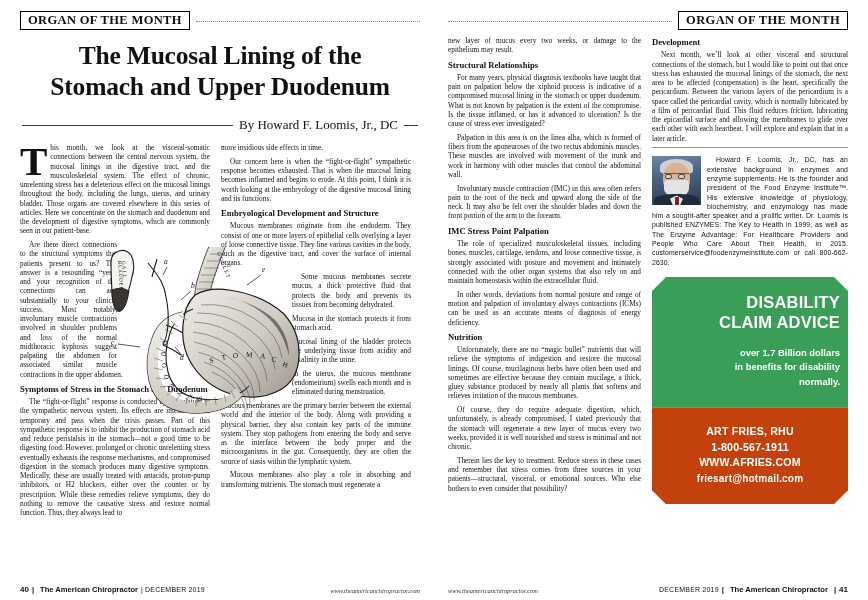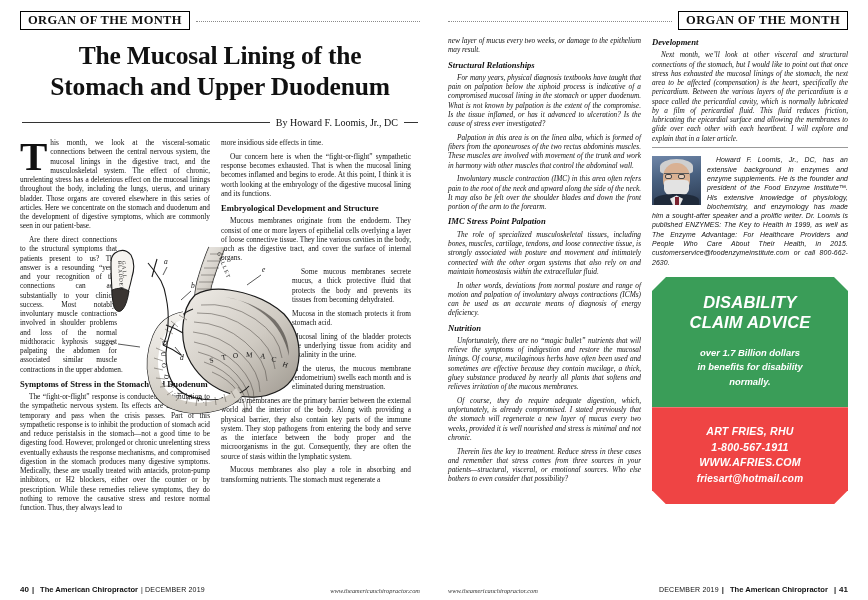--- a/index.html
+++ b/index.html
@@ -38,21 +38,21 @@
     font-family:"Liberation Serif", serif;
     font-weight:bold;
     font-size:25.5px;
     line-height:31px;
     letter-spacing:-0.2px;
     margin:10px 4px 0 4px;
   }
   .byline-wrap { display:flex; align-items:center; margin:15px 2px 0 2px; }
   .byline-rule { flex:1; border-top:1px solid #333; height:0; }
   .byline {
-    font-size:10px;
+    font-size:13px;
     padding:0 6px;
     white-space:nowrap;
     font-family:"Liberation Serif", serif;
   }
 
   
   .cols2 { display:flex; gap:11px; margin-top:10px; }
   .col { width:190px; }
   .page-left .col { width:190px; }
   .page-right .col-a { width:196px; }
@@ -166,41 +166,41 @@
   }
 
   
   .ad {
     margin-top:10px;
     width:196px;
   }
   .ad-green {
     background:#3a9d58;
     color:#fff;
-    text-align:center;
+    text-align:right;
     padding:15px 8px 14px 8px;
     clip-path:polygon(14px 0, calc(100% - 14px) 0, 100% 14px, 100% 100%, 0 100%, 0 14px);
   }
   .ad-title {
     font-family:"Liberation Sans", sans-serif;
     font-weight:bold;
     font-size:16.5px;
     line-height:20px;
     letter-spacing:.2px;
   }
   .ad-sub {
     font-family:"Liberation Sans", sans-serif;
     font-weight:bold;
     font-size:9.4px;
     line-height:14.4px;
     margin-top:14px;
     padding-bottom:4px;
   }
   .ad-blue {
-    background:#ef4444;
+    background:#c2410c;
     color:#fff;
     text-align:center;
     padding:17px 8px 18px 8px;
     clip-path:polygon(0 0, 100% 0, 100% calc(100% - 14px), calc(100% - 14px) 100%, 14px 100%, 0 calc(100% - 14px));
   }
   .ad-line {
     font-family:"Liberation Sans", sans-serif;
     font-weight:bold;
     font-size:10.6px;
     line-height:15.5px;
@@ -399,21 +399,21 @@
     <div class="foot-url" style="right:14px;">www.theamericanchiropractor.com</div>
   </div>
 
   <div class="page page-right">
 
     <div class="masthead-row right">
       <div class="dot-rule left-of"></div>
       <div class="organ-box">ORGAN OF THE MONTH</div>
     </div>
 
-    <div class="cols2" style="margin-top:6px;font-style:italic;">
+    <div class="cols2" style="margin-top:6px;">
 
       <div class="col col-a">
         <p class="body noindent">new layer of mucus every two weeks, or damage to the epithelium may result.</p>
         <h3 class="sub">Structural Relationships</h3>
         <p class="body">For many years, physical diagnosis textbooks have taught that pain on palpation below the xiphoid process is indicative of a compromised mucosal lining in the stomach or upper duodenum. What is not known by palpation is the extent of the compromise. Is the tissue inflamed, or has it advanced to ulceration? Is the cause of stress ever investigated?</p>
         <p class="body">Palpation in this area is on the linea alba, which is formed of fibers from the aponeuroses of the two rectus abdominis muscles. These muscles are involved with movement of the trunk and work in harmony with other muscles that control the abdominal wall.</p>
         <p class="body">Involuntary muscle contraction (IMC) in this area often refers pain to the root of the neck and upward along the side of the neck. It may also be felt over the shoulder blades and down the front portion of the arm to the forearm.</p>
         <h3 class="sub">IMC Stress Point Palpation</h3>
         <p class="body">The role of specialized musculoskeletal tissues, including bones, muscles, cartilage, tendons, and loose connective tissue, is strongly associated with posture and movement and intimately connected with the other organ systems that also rely on and maintain homeostasis within the extracellular fluid.</p>
         <p class="body">In other words, deviations from normal posture and range of motion and palpation of involuntary always contractions (ICMs) can be used as an accurate means of diagnosis of energy deficiency.</p>

